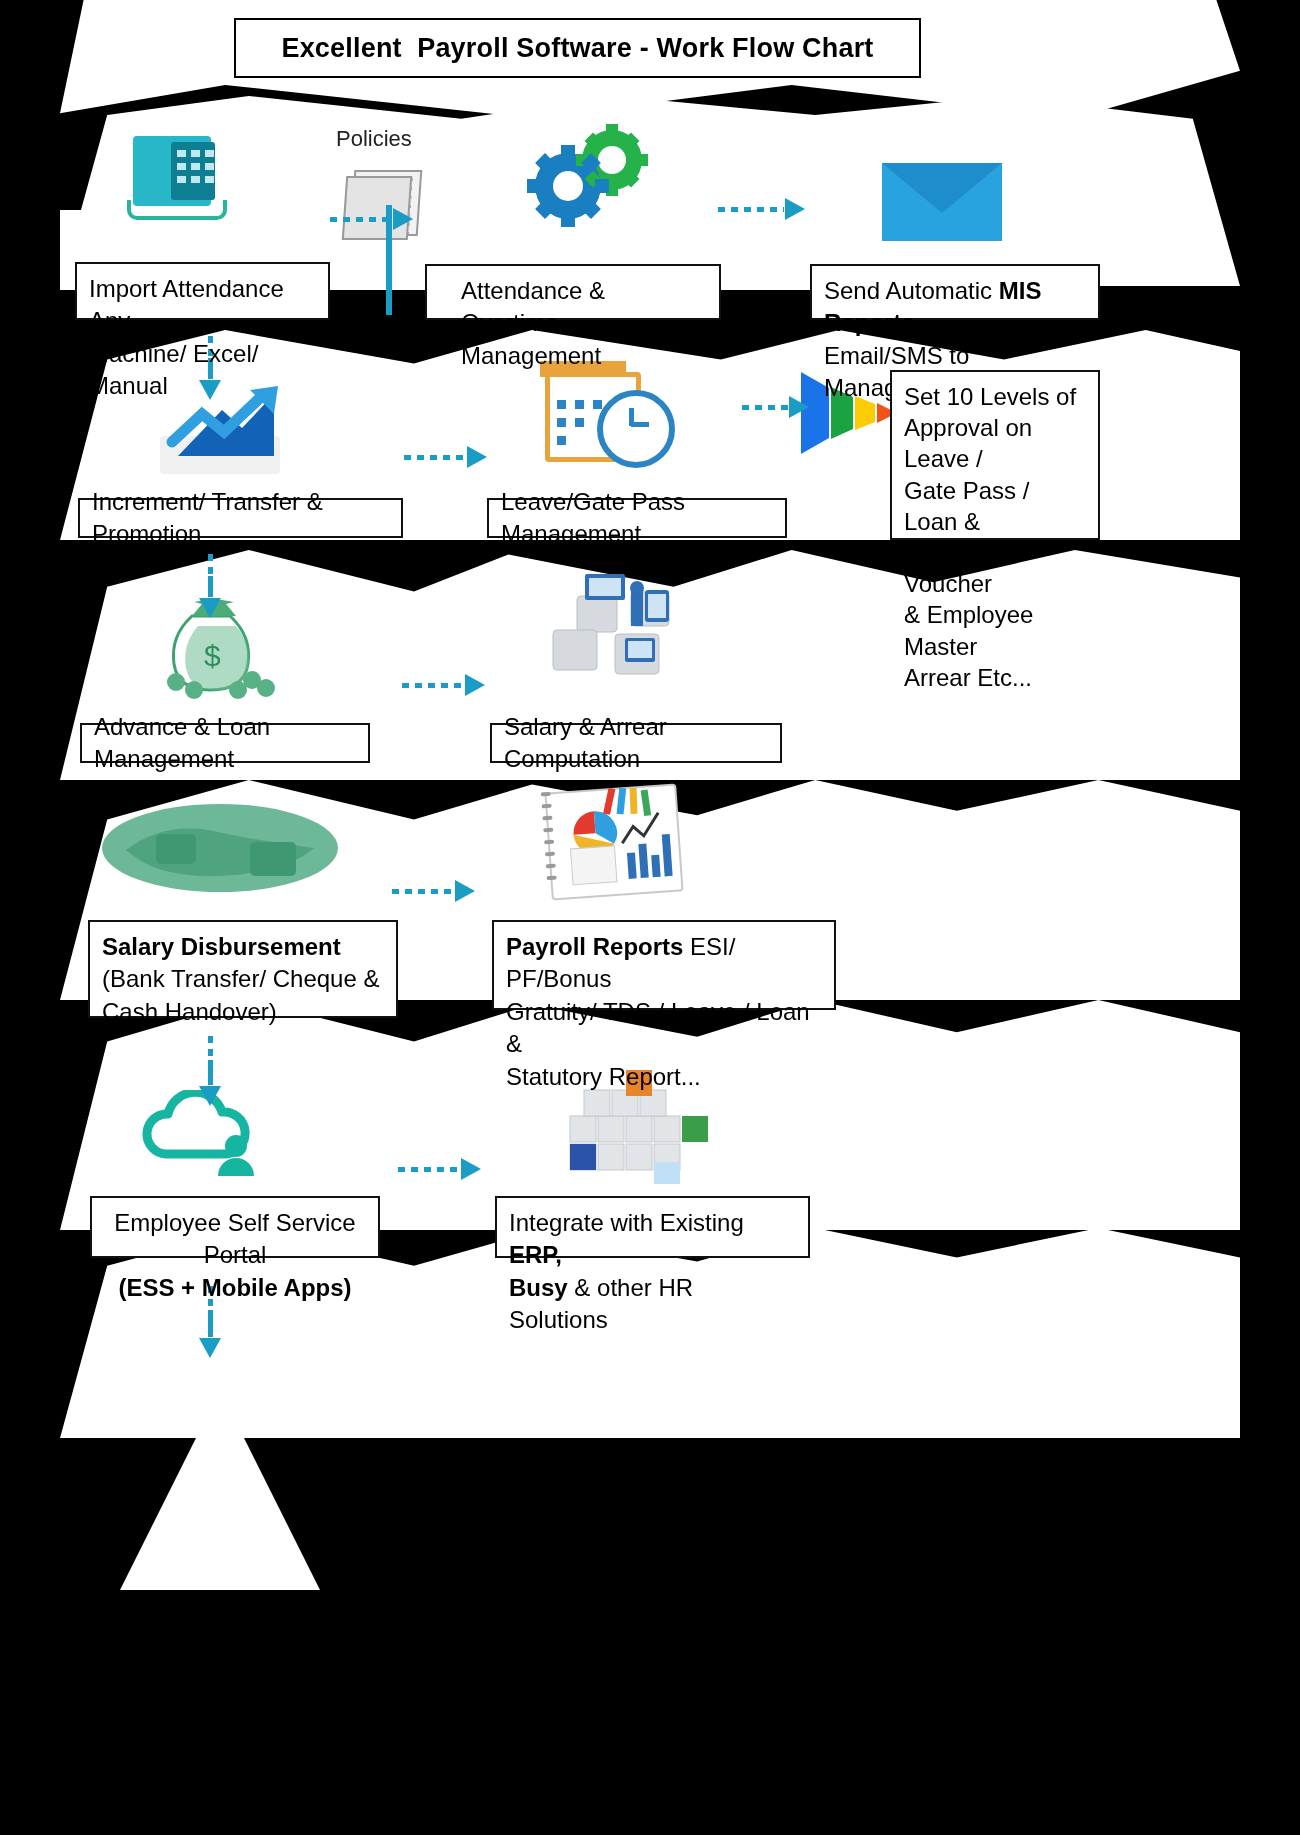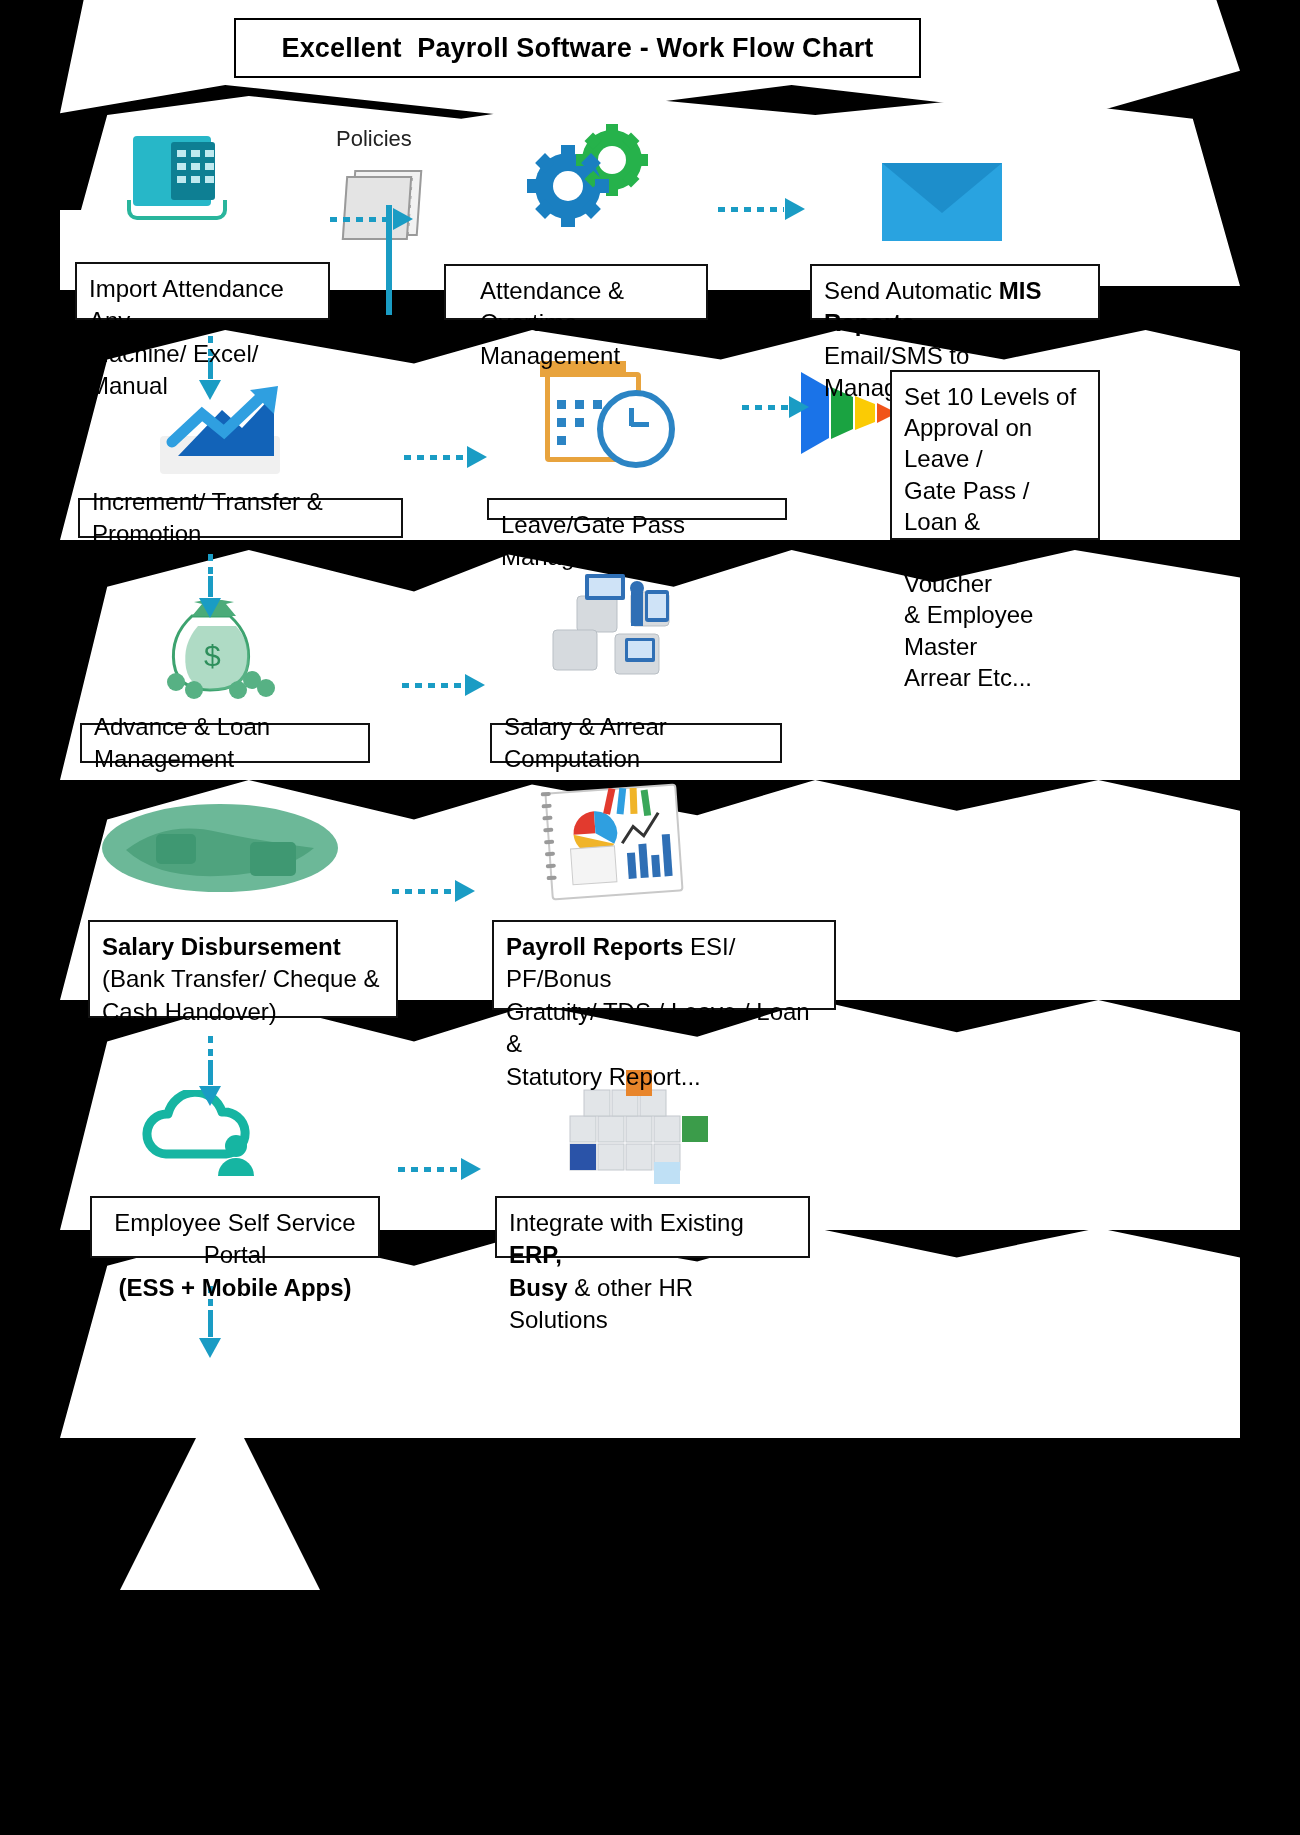--- a/index.html
+++ b/index.html
@@ -167,21 +167,21 @@
   <div class="hconn" style="left:718px;top:198px;width:98px;">
     <div class="dots" style="width:66px;"></div>
       <div class="head"></div>
   </div>
 
   <div class="box" style="left:75px;top:262px;width:255px;height:58px;">
     <div>Import Attendance Any</div>
     <div>Machine/ Excel/ Manual</div>
   </div>
 
-  <div class="box" style="left:444px;top:264px;width:264px;height:56px;padding-left:34px;">
+  <div class="box" style="left:425px;top:264px;width:296px;height:56px;padding-left:34px;">
     <div>Attendance &amp; Overtime</div>
     <div>Management</div>
   </div>
 
   <div class="box" style="left:810px;top:264px;width:290px;height:56px;">
     <div>
       <span>Send Automatic </span><b>MIS Reports</b>
     </div>
     <div>Email/SMS to Management</div>
   </div>
@@ -230,21 +230,21 @@
   </div>
   <div class="hconn" style="left:742px;top:396px;width:80px;">
     <div class="dots" style="width:46px;"></div>
       <div class="head"></div>
   </div>
 
   <div class="box" style="left:78px;top:498px;width:325px;height:40px;display:flex;align-items:center;">
     <span>Increment/ Transfer &amp; Promotion</span>
   </div>
 
-  <div class="box" style="left:487px;top:498px;width:300px;height:22px;display:flex;">
+  <div class="box" style="left:487px;top:498px;width:300px;height:40px;display:flex;align-items:center;">
     <span>Leave/Gate Pass Management</span>
   </div>
 
   <div class="box" style="left:890px;top:370px;width:210px;height:170px;line-height:1.3;">
     <div>Set 10 Levels of</div>
     <div>Approval on Leave /</div>
     <div>Gate Pass / Loan &amp;</div>
     <div>Advance/ Voucher</div>
     <div>&amp; Employee Master</div>
     <div>Arrear Etc...</div>

